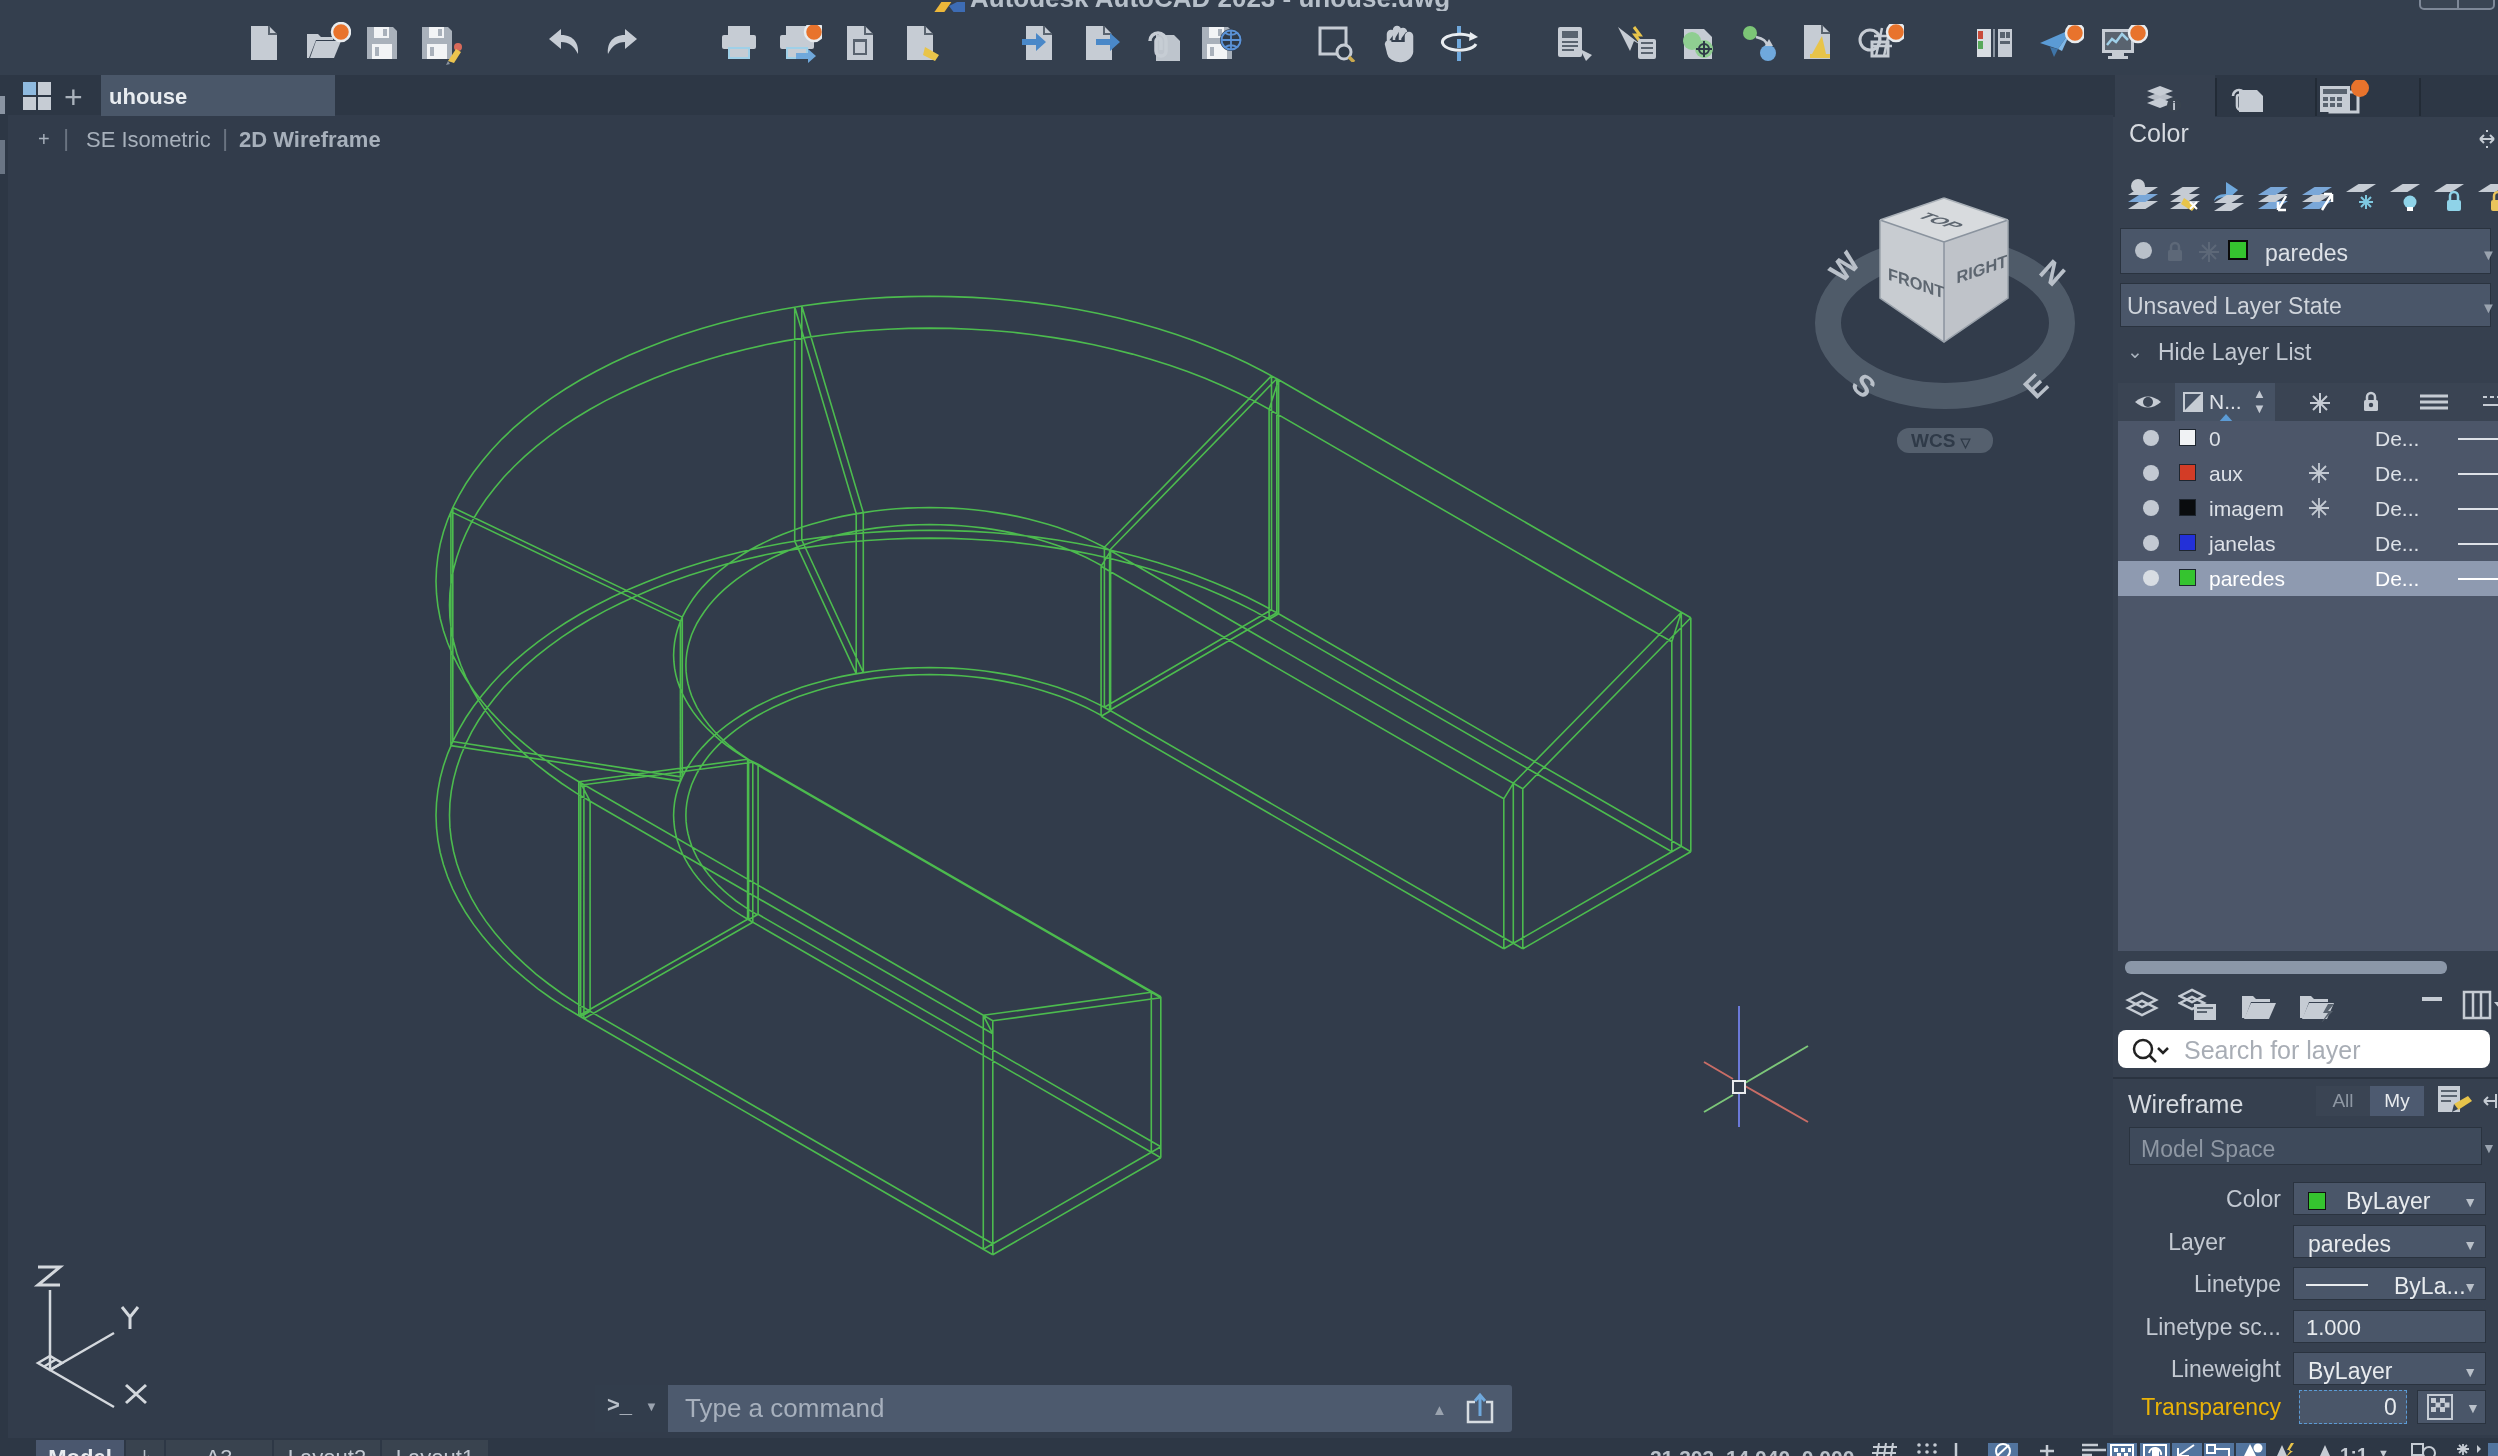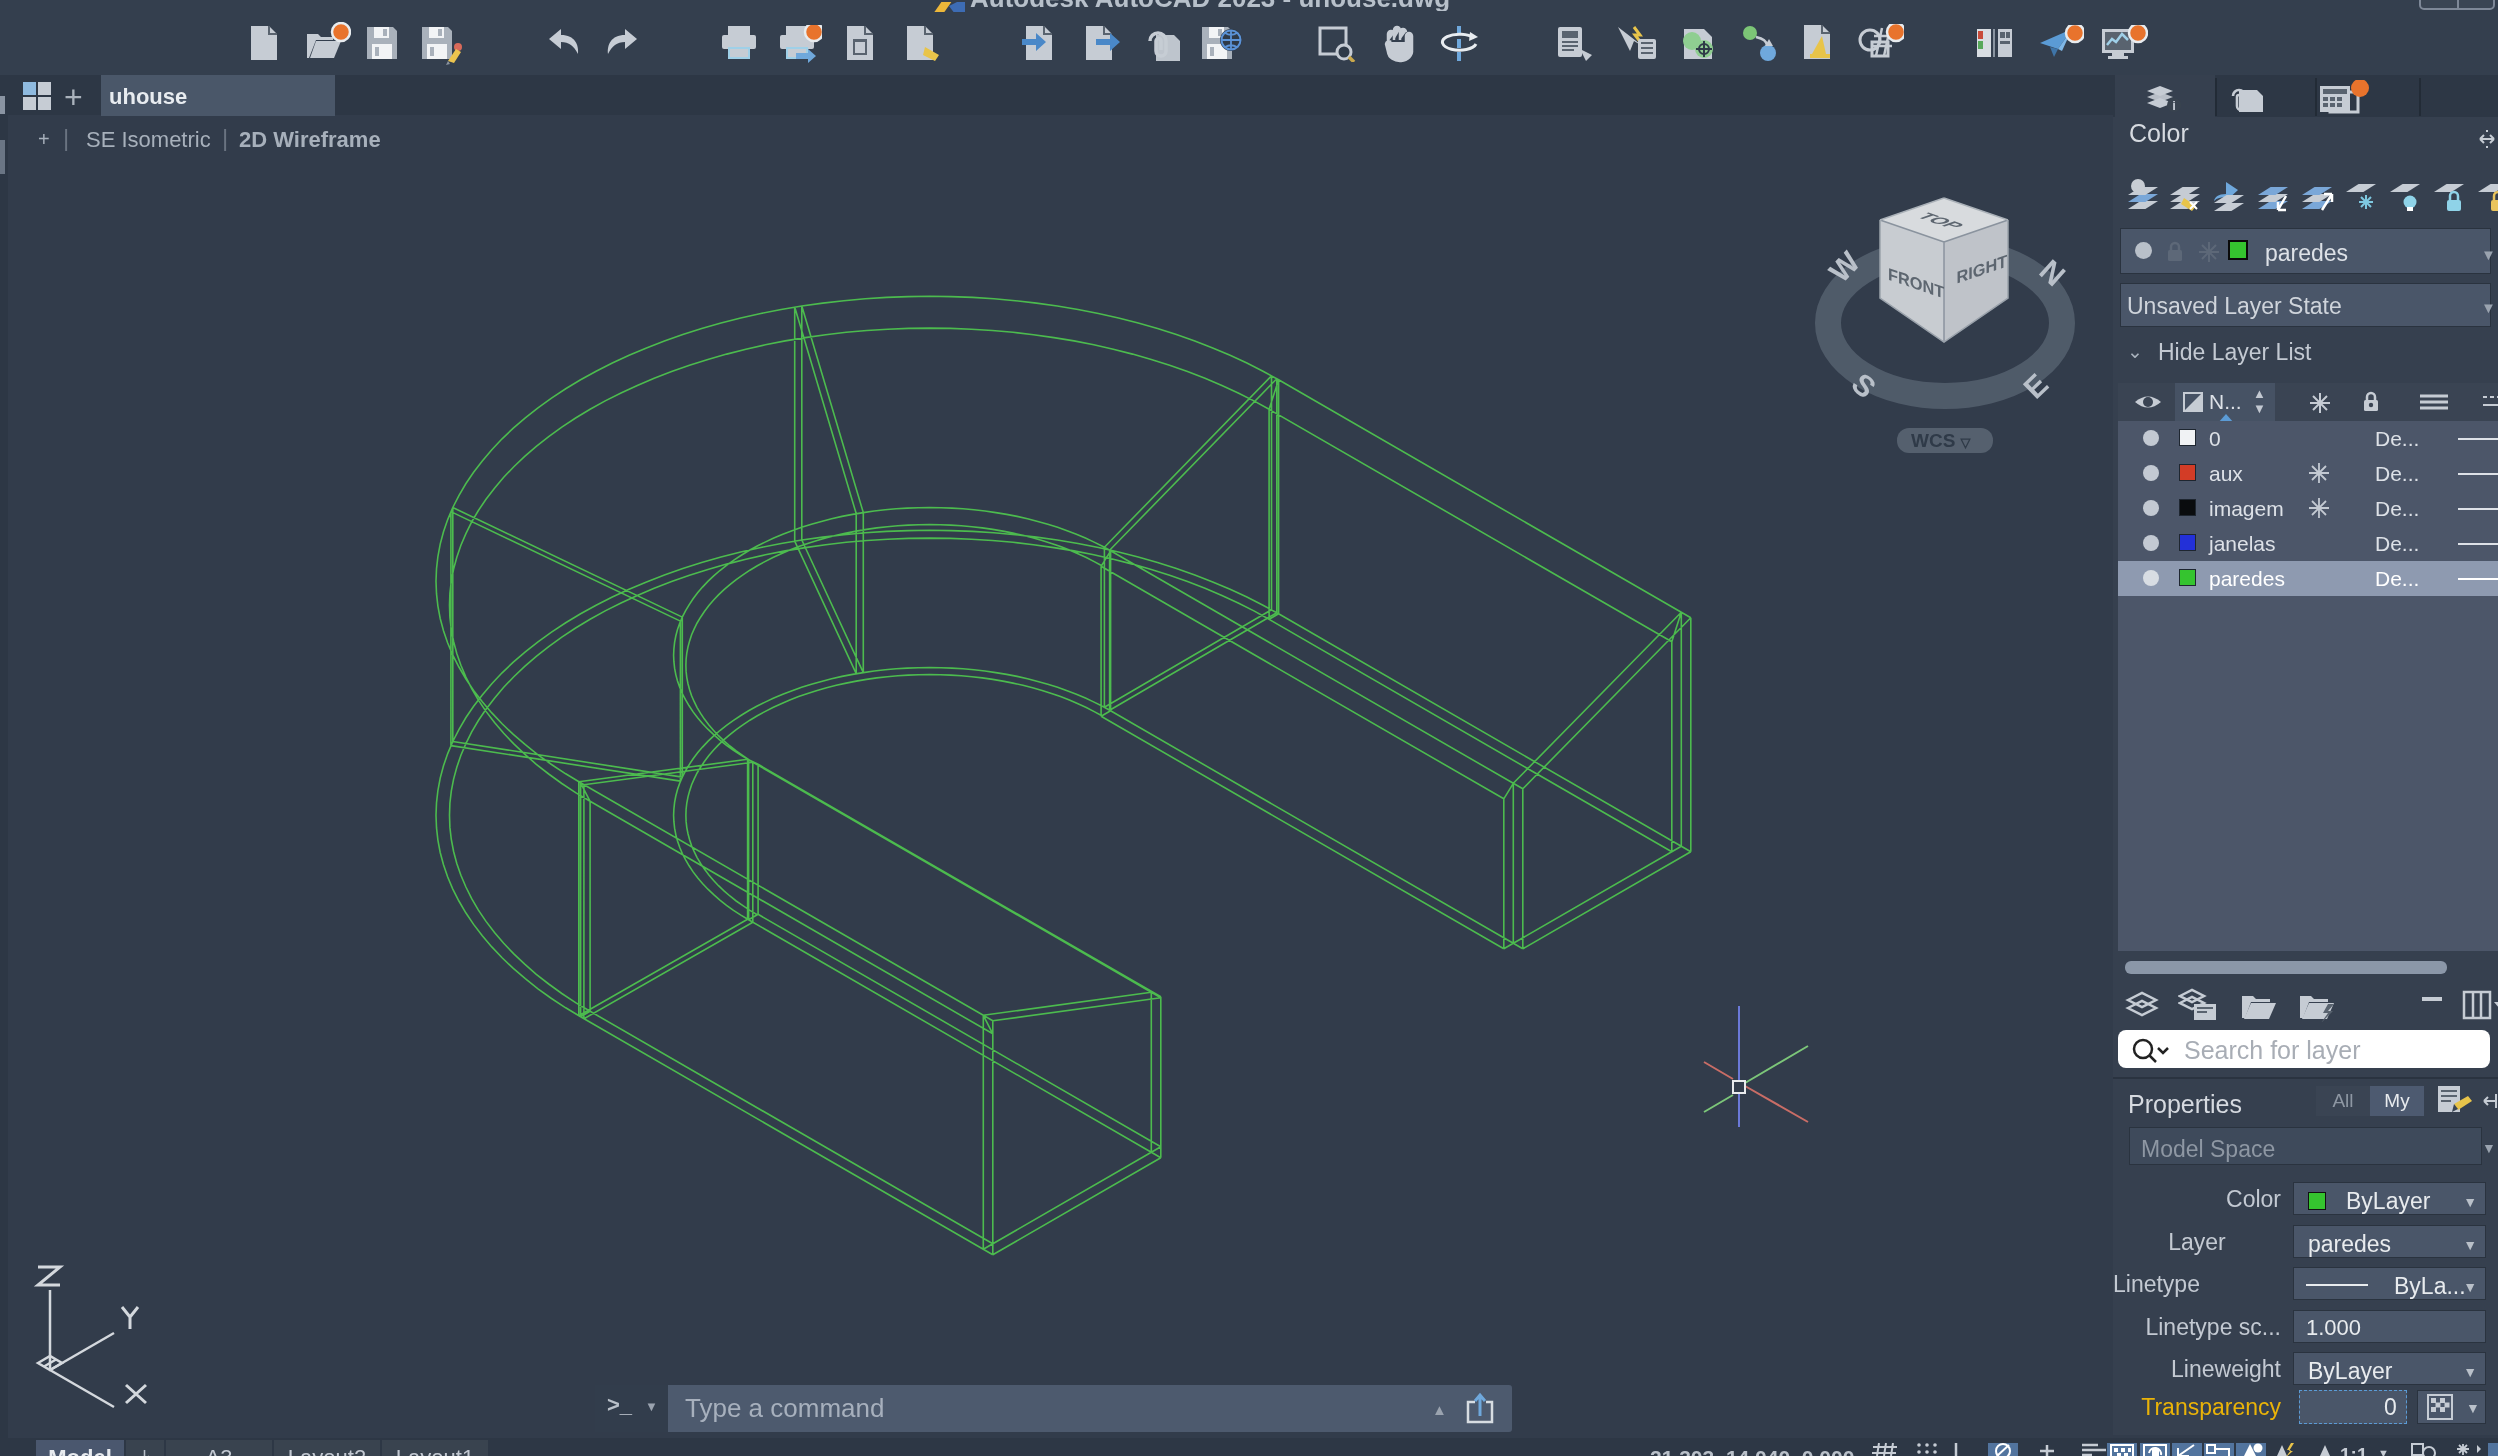--- a/index.html
+++ b/index.html
@@ -446,21 +446,21 @@
       <path d="M32 14 l5 6 5 -6 Z" fill="#c6ccd4"></path>
     </svg>
     <div class="abs" style="left:2118px;top:1030px;width:372px;height:38px;background:#ffffff;border-radius:8px"></div>
     <svg class="ic" style="left:2130px;top:1036px" width="40" height="28" viewBox="0 0 40 28">
       <circle cx="13" cy="13" r="9" fill="none" stroke="#222" stroke-width="2.5"></circle>
       <path d="M19 19 L26 26" stroke="#222" stroke-width="2.5"></path>
       <path d="M28 12 l5 5 5 -5" fill="none" stroke="#222" stroke-width="2.5"></path>
     </svg>
     <div class="abs" style="left:2184px;top:1036px;color:#a8adb5;font-size:25px">Search for layer</div>
     <div class="abs" style="left:2113px;top:1077px;width:385px;height:2px;background:#2a3340"></div>
-    <div class="abs" style="left:2128px;top:1090px;color:#d6dae0;font-size:25px">Properties</div>
+    <div class="abs" style="left:2128px;top:1090px;color:#d6dae0;font-size:25px">Wireframe</div>
     <div class="abs" style="left:2316px;top:1086px;width:54px;height:30px;background:#3a4453;color:#8e97a3;font-size:19px;text-align:center;line-height:30px">All</div>
     <div class="abs" style="left:2370px;top:1086px;width:54px;height:30px;background:#4d5a70;color:#e8ebee;font-size:19px;text-align:center;line-height:30px">My</div>
     <svg class="ic" style="left:2436px;top:1084px" width="36" height="32" viewBox="0 0 36 32">
       <rect x="2" y="2" width="22" height="26" fill="#c6ccd4"></rect>
       <path d="M5 7 h16 M5 12 h16 M5 17 h10" stroke="#59636f" stroke-width="2"></path>
       <path d="M18 20 L32 12 L36 17 L22 26 Z" fill="#e8c44a"></path>
       <path d="M18 20 l-2 8 6 -3 Z" fill="#3a4453"></path>
     </svg>
     <svg class="ic" style="left:2480px;top:1090px" width="18" height="22" viewBox="0 0 18 22">
       <path d="M4 11 H16 M4 11 l4 -4 M4 11 l4 4 M16 4 v14" stroke="#c6ccd4" stroke-width="2" fill="none"></path>
@@ -472,21 +472,21 @@
     <div class="abs" style="left:2293px;top:1182px;width:193px;height:33px;background:#4a5669;border:1px solid #2a333f">
       <div style="position:absolute;left:14px;top:9px;width:18px;height:18px;background:#35c42f;border:1px solid #111"></div>
       <div style="position:absolute;left:52px;top:5px;color:#e8ebee;font-size:23px">ByLayer</div>
       <div style="position:absolute;right:8px;top:11px;color:#b9c0c9;font-size:14px">▼</div>
     </div>
     <div class="abs" style="left:2113px;top:1229px;height:30px;color:#c3c9d2;font-size:23px;text-align:center;width:168px">Layer</div>
     <div class="abs" style="left:2293px;top:1225px;width:193px;height:33px;background:#4a5669;border:1px solid #2a333f">
       <div style="position:absolute;left:14px;top:5px;color:#e8ebee;font-size:23px">paredes</div>
       <div style="position:absolute;right:8px;top:11px;color:#b9c0c9;font-size:14px">▼</div>
     </div>
-    <div class="abs" style="left:2113px;top:1271px;height:30px;color:#c3c9d2;font-size:23px;width:168px">Linetype</div>
+    <div class="abs" style="left:2113px;top:1271px;height:30px;color:#c3c9d2;font-size:23px;text-align:right;width:168px">Linetype</div>
     <div class="abs" style="left:2293px;top:1267px;width:193px;height:33px;background:#4a5669;border:1px solid #2a333f">
       <div style="position:absolute;left:12px;top:16px;width:62px;height:2px;background:#e8ebee"></div>
       <div style="position:absolute;left:100px;top:5px;color:#e8ebee;font-size:23px">ByLa...</div>
       <div style="position:absolute;right:8px;top:11px;color:#b9c0c9;font-size:14px">▼</div>
     </div>
     <div class="abs" style="left:2113px;top:1314px;height:30px;color:#c3c9d2;font-size:23px;text-align:right;width:168px">Linetype sc...</div>
     <div class="abs" style="left:2293px;top:1310px;width:193px;height:33px;background:#4a5669;border:1px solid #2a333f">
       <div style="position:absolute;left:12px;top:4px;color:#e8ebee;font-size:22px">1.000</div>
     </div>
     <div class="abs" style="left:2113px;top:1356px;height:30px;color:#c3c9d2;font-size:23px;text-align:right;width:168px">Lineweight</div>

